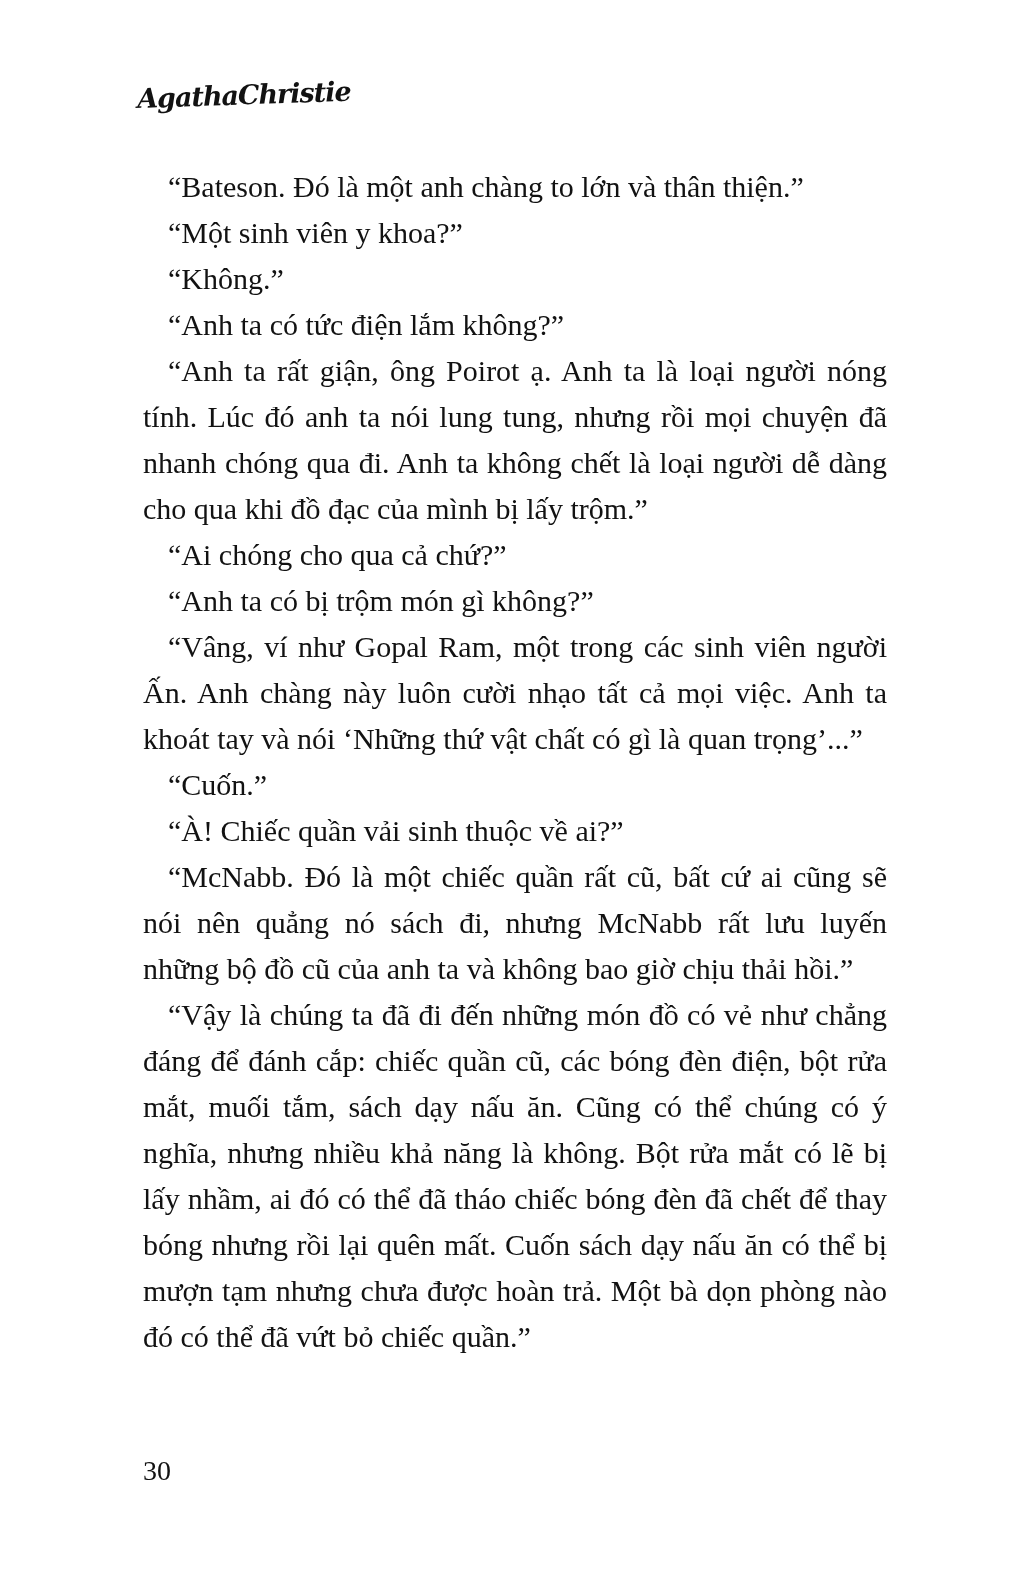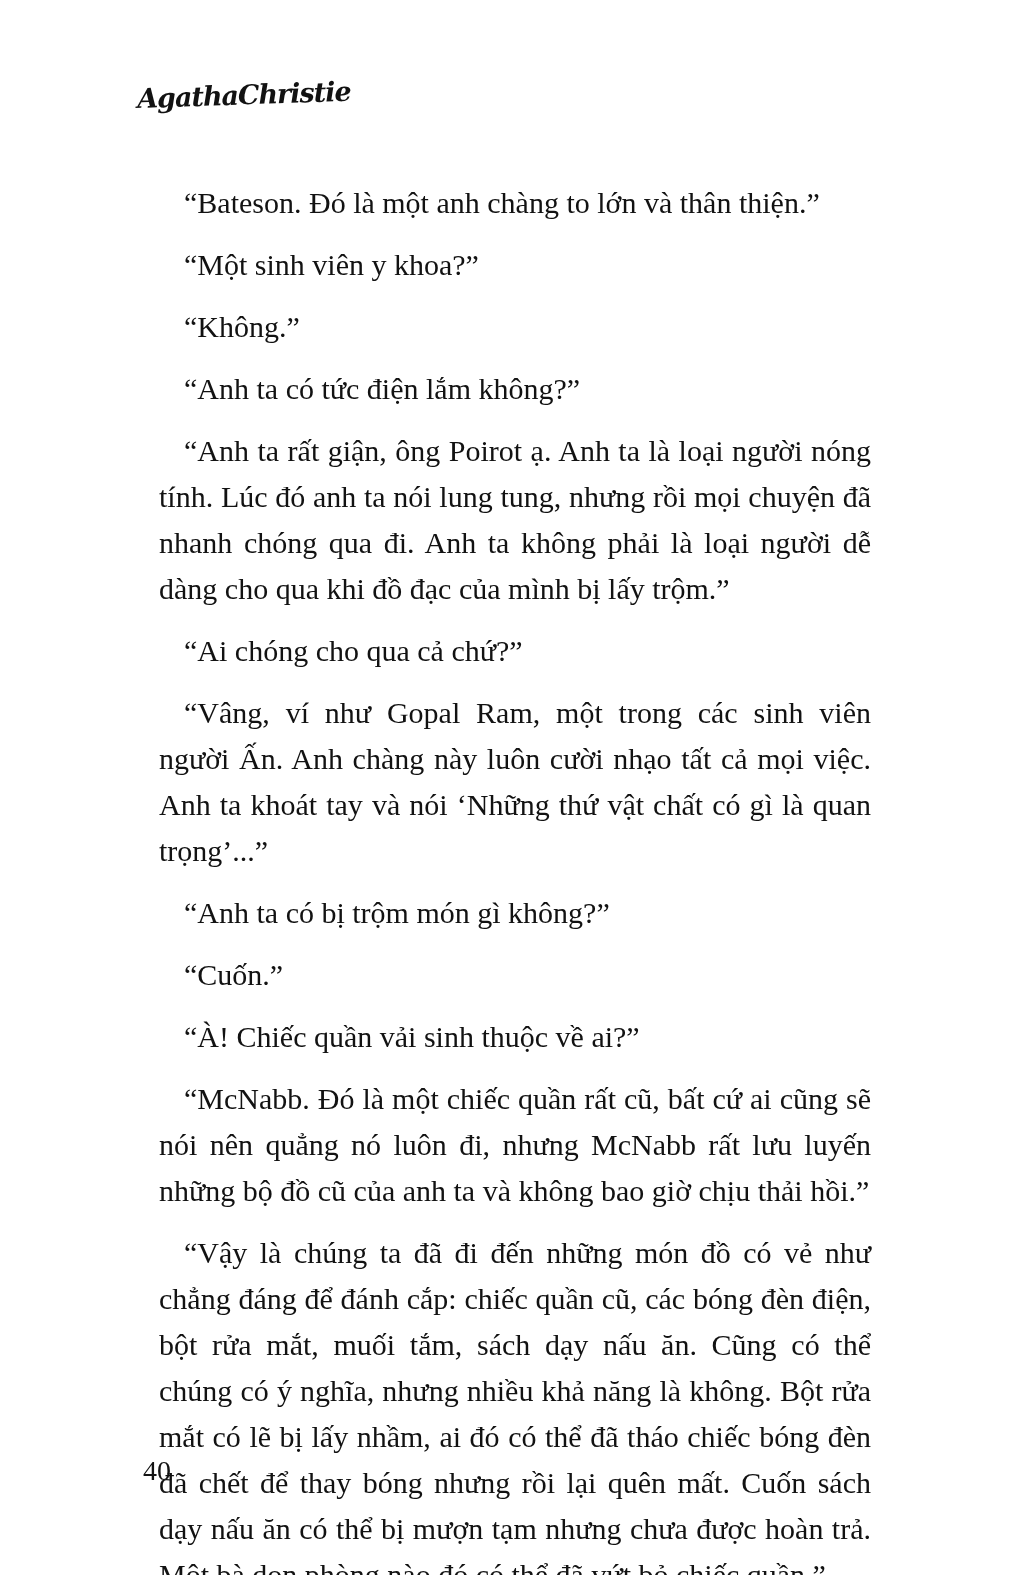--- a/index.html
+++ b/index.html
@@ -42,21 +42,21 @@
     left: 143px;
     top: 164px;
     width: 744px;
     font-size: 30px;
     line-height: 46px;
     text-align: justify;
     color: #121212;
   }
   .body-text p {
     text-indent: 25px;
-    margin: 16px;
+    margin: 0;
   }
 
   
   .page-number {
     position: absolute;
     left: 143px;
     top: 1455px;
     font-size: 28px;
     color: #121212;
   }
@@ -70,25 +70,25 @@
     <svg viewBox="0 0 240 52" xmlns="http://www.w3.org/2000/svg">
       <text x="2" y="36" transform="rotate(-2 120 26)">AgathaChristie</text>
     </svg>
   </div>
 
   <div class="body-text">
     <p>“Bateson. Đó là một anh chàng to lớn và thân thiện.”</p>
     <p>“Một sinh viên y khoa?”</p>
     <p>“Không.”</p>
     <p>“Anh ta có tức điện lắm không?”</p>
-    <p>“Anh ta rất giận, ông Poirot ạ. Anh ta là loại người nóng tính. Lúc đó anh ta nói lung tung, nhưng rồi mọi chuyện đã nhanh chóng qua đi. Anh ta không phải là loại người dễ dàng cho qua khi đồ đạc của mình bị lấy trộm.”</p>
+    <p>“Anh ta rất giận, ông Poirot ạ. Anh ta là loại người nóng tính. Lúc đó anh ta nói lung tung, nhưng rồi mọi chuyện đã nhanh chóng qua đi. Anh ta không chết là loại người dễ dàng cho qua khi đồ đạc của mình bị lấy trộm.”</p>
     <p>“Ai chóng cho qua cả chứ?”</p>
+    <p>“Anh ta có bị trộm món gì không?”</p>
     <p>“Vâng, ví như Gopal Ram, một trong các sinh viên người Ấn. Anh chàng này luôn cười nhạo tất cả mọi việc. Anh ta khoát tay và nói ‘Những thứ vật chất có gì là quan trọng’...”</p>
-    <p>“Anh ta có bị trộm món gì không?”</p>
     <p>“Cuốn.”</p>
     <p>“À! Chiếc quần vải sinh thuộc về ai?”</p>
-    <p>“McNabb. Đó là một chiếc quần rất cũ, bất cứ ai cũng sẽ nói nên quẳng nó luôn đi, nhưng McNabb rất lưu luyến những bộ đồ cũ của anh ta và không bao giờ chịu thải hồi.”</p>
+    <p>“McNabb. Đó là một chiếc quần rất cũ, bất cứ ai cũng sẽ nói nên quẳng nó sách đi, nhưng McNabb rất lưu luyến những bộ đồ cũ của anh ta và không bao giờ chịu thải hồi.”</p>
     <p>“Vậy là chúng ta đã đi đến những món đồ có vẻ như chẳng đáng để đánh cắp: chiếc quần cũ, các bóng đèn điện, bột rửa mắt, muối tắm, sách dạy nấu ăn. Cũng có thể chúng có ý nghĩa, nhưng nhiều khả năng là không. Bột rửa mắt có lẽ bị lấy nhầm, ai đó có thể đã tháo chiếc bóng đèn đã chết để thay bóng nhưng rồi lại quên mất. Cuốn sách dạy nấu ăn có thể bị mượn tạm nhưng chưa được hoàn trả. Một bà dọn phòng nào đó có thể đã vứt bỏ chiếc quần.”</p>
   </div>
 
-  <div class="page-number">40</div>
+  <div class="page-number">30</div>
 
 </div>
 
 </body></html>

